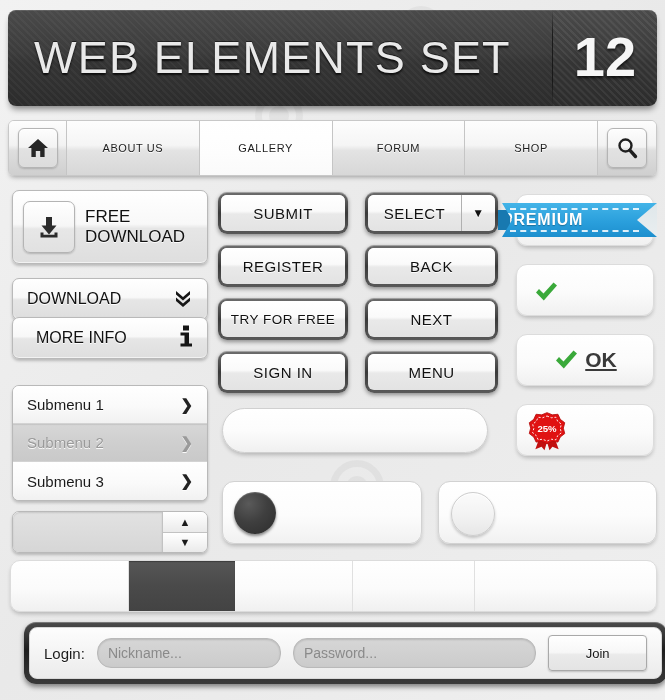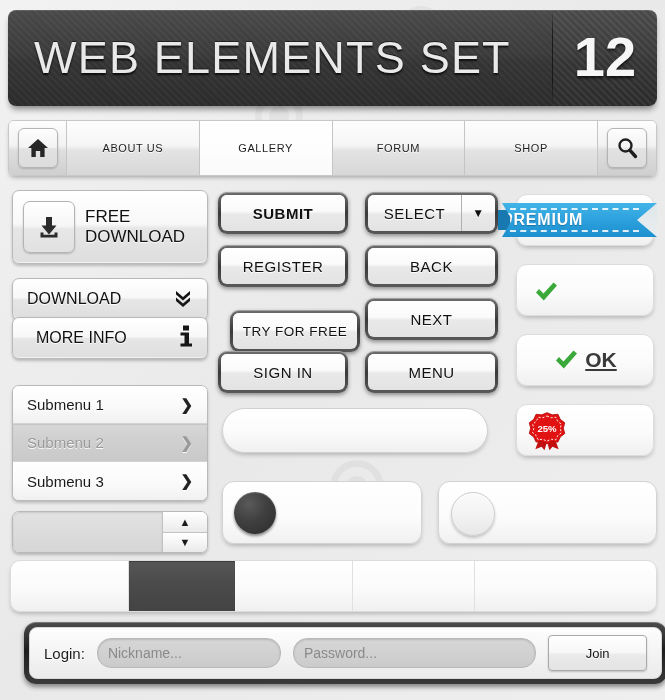--- a/index.html
+++ b/index.html
@@ -458,27 +458,27 @@
   </div>
 
   <div class="spinner glossy">
     <div class="field"></div>
     <div class="arrows">
       <div class="arrow up">▲</div>
       <div class="arrow down">▼</div>
     </div>
   </div>
 
-  <div class="dark-frame mid-btn" style="left:218px;top:192px;font-weight:bold;">
+  <div class="dark-frame mid-btn" style="left:218px;top:192px;">
     <div class="inner">SUBMIT</div>
   </div>
   <div class="dark-frame mid-btn" style="left:218px;top:245px;">
     <div class="inner">REGISTER</div>
   </div>
-  <div class="dark-frame mid-btn" style="left:230px;top:298px;margin-top:12px;">
+  <div class="dark-frame mid-btn" style="left:218px;top:298px;">
     <div class="inner" style="font-size:13.5px;">TRY FOR FREE</div>
   </div>
   <div class="dark-frame mid-btn" style="left:218px;top:351px;">
     <div class="inner">SIGN IN</div>
   </div>
 
   <div class="dark-frame select-frame">
     <div class="inner">
       <div class="lbl">SELECT</div>
       <div class="caret">▼</div>

